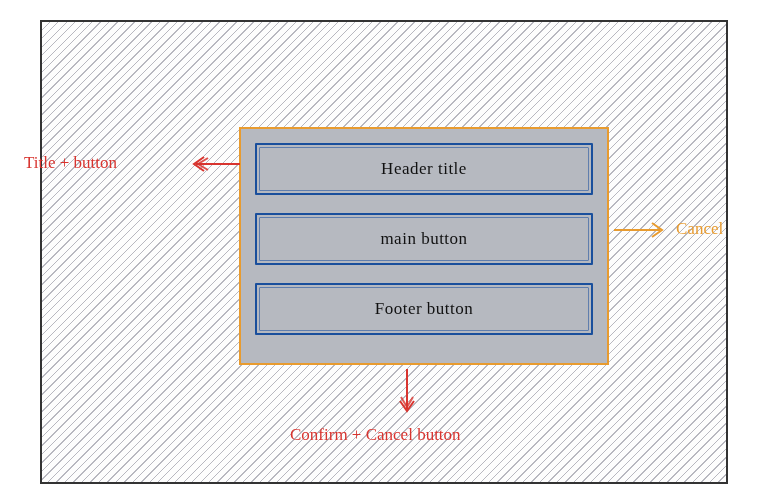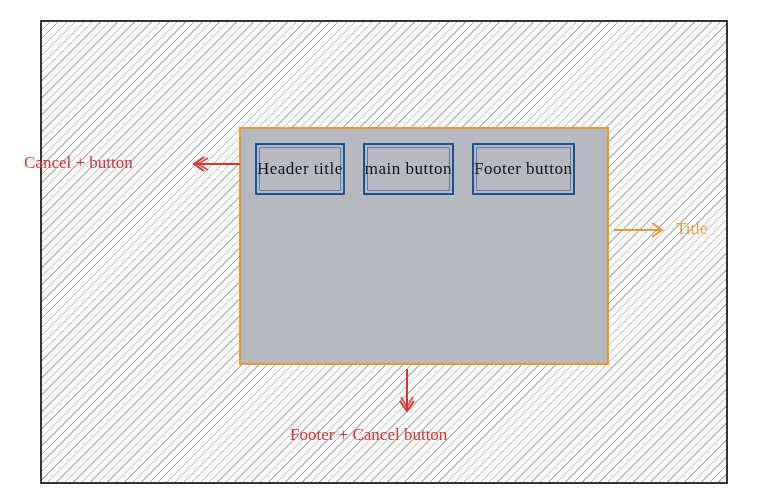--- a/index.html
+++ b/index.html
@@ -23,21 +23,21 @@
     .dialog {
       position: absolute;
       left: 197px;
       top: 105px;
       width: 370px;
       height: 238px;
       background: #b6b9c0;
       border: 2px solid #e89b2f;
       padding: 14px 14px;
       display: flex;
-      flex-direction: row;
+      flex-direction: column;
       gap: 18px;
     }
     .section {
       background: #b6b9c0;
       border: 2px solid #1a4f9c;
       height: 52px;
       display: flex;
       align-items: center;
       justify-content: center;
       position: relative;
@@ -81,28 +81,28 @@
     <div class="section">
       <span class="section-label">Footer button</span>
     </div>
   </div>
 
   <svg style="left:140px; top:130px; width:60px; height:30px;">
     <line x1="58" y1="12" x2="14" y2="12" stroke="#d8342f" stroke-width="2"></line>
     <polyline points="22,5 12,12 22,19" fill="none" stroke="#d8342f" stroke-width="2"></polyline>
     <polyline points="26,6 16,12 26,18" fill="none" stroke="#d8342f" stroke-width="2" opacity="0.85"></polyline>
   </svg>
-  <span class="annotation" style="left:-18px; top:131px;">Cancel + button</span>
+  <span class="annotation" style="left:-18px; top:131px;">Title + button</span>
 
   <svg style="left:568px; top:196px; width:64px; height:24px;">
     <line x1="4" y1="12" x2="50" y2="12" stroke="#e89b2f" stroke-width="2"></line>
     <polyline points="42,5 52,12 42,19" fill="none" stroke="#e89b2f" stroke-width="2"></polyline>
   </svg>
-  <span class="annotation orange" style="left:634px; top:197px;">Title</span>
+  <span class="annotation orange" style="left:634px; top:197px;">Cancel</span>
 
   <svg style="left:350px; top:343px; width:30px; height:56px;">
     <line x1="15" y1="4" x2="15" y2="44" stroke="#d8342f" stroke-width="2"></line>
     <polyline points="8,36 15,46 22,36" fill="none" stroke="#d8342f" stroke-width="2"></polyline>
     <polyline points="9,32 15,42 21,32" fill="none" stroke="#d8342f" stroke-width="2" opacity="0.8"></polyline>
   </svg>
-  <span class="annotation" style="left:248px; top:403px;">Footer + Cancel button</span>
+  <span class="annotation" style="left:248px; top:403px;">Confirm + Cancel button</span>
 
 </div>
 
 </body></html>

